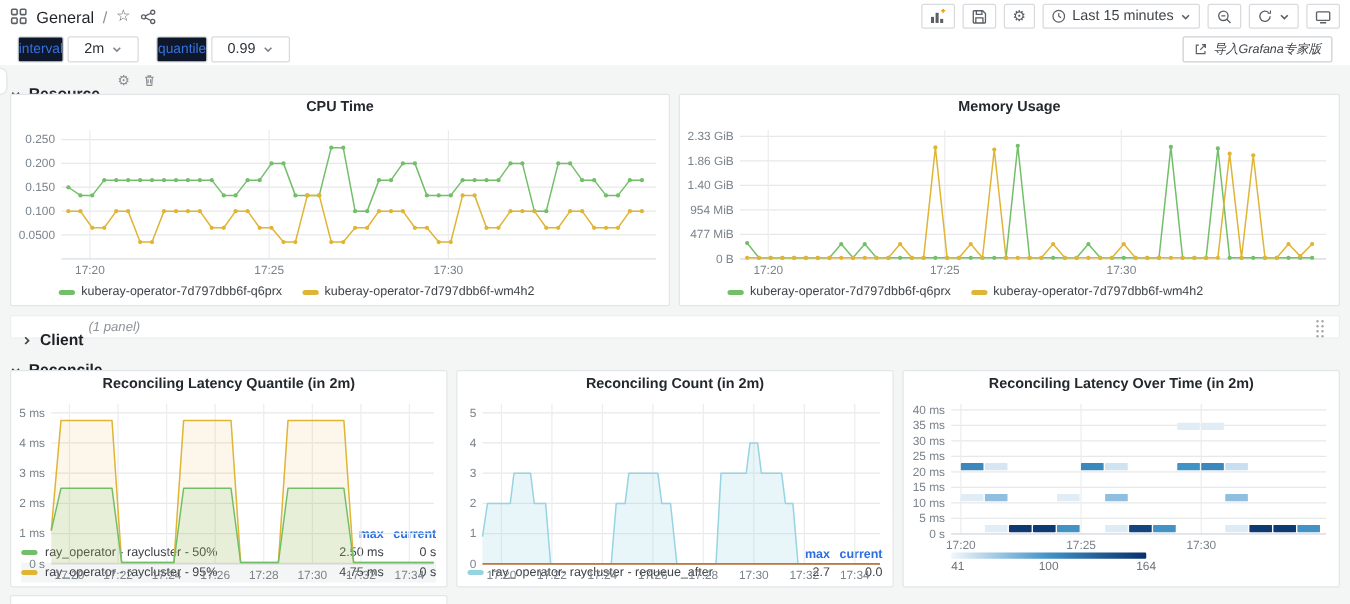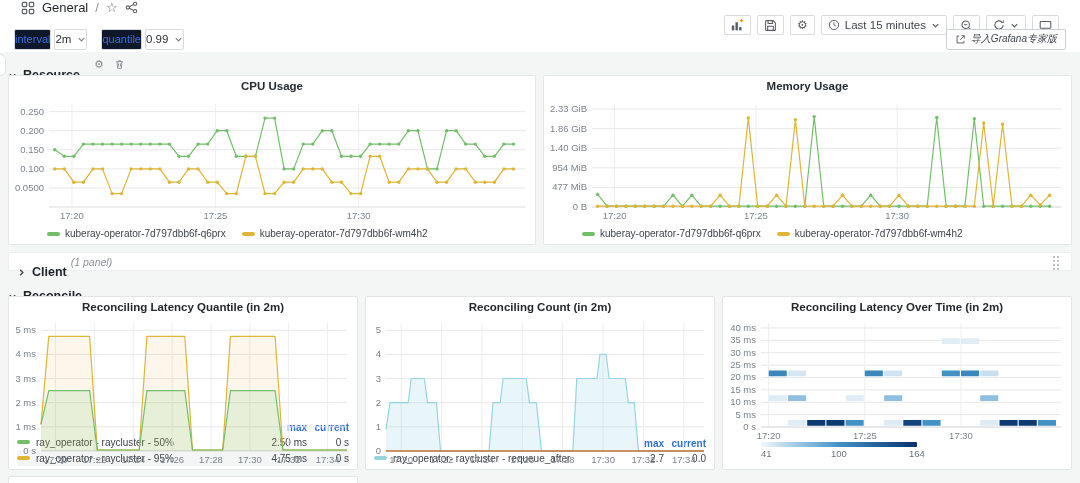--- a/index.html
+++ b/index.html
@@ -2,31 +2,31 @@
 <html><head>
 <meta charset="utf-8">
 <style>
   * { margin:0; padding:0; box-sizing:border-box; }
   html,body { width:1080px; height:483px; overflow:hidden; }
   body { font-family:"Liberation Sans","DejaVu Sans",sans-serif; background:#f4f5f5; color:#24292e; }
   .screen { position:relative; width:1080px; height:483px; }
 
   
   .topzone { position:absolute; top:0; left:0; right:0; height:52px; background:#ffffff; }
-  .topbar { display:flex; align-items:flex-start; height:26px; padding:0 21px;flex-direction:column; }
+  .topbar { display:flex; align-items:center; height:26px; padding:0 8px; }
   .crumbs { display:flex; align-items:center; gap:7px; font-size:13px; color:#1f2328; }
   .crumb-sep { color:#8e9297; }
   .icon-btn { display:flex; align-items:center; justify-content:center; background:none; border:none; cursor:pointer; color:#5a5f66; }
   .tb-right { margin-left:auto; display:flex; align-items:center; gap:6px; }
   .tbtn { height:20px; display:flex; align-items:center; gap:5px; background:#fff; border:1px solid #d8dadd; border-radius:2px; padding:0 6px; font-size:11.5px; color:#41454b; cursor:pointer; }
   .tbtn svg { flex:none; }
   .submenu { display:flex; align-items:center; height:26px; padding:0 14px; }
   .var-group { display:flex; align-items:center; gap:3px; margin-right:14px; }
   .var-label { height:21px; display:flex; align-items:center; padding:0 0; background:#0f172a; border:1px solid #d8dadd; border-radius:2px; font-size:11px; color:#3871dc; font-weight:500; }
-  .var-value { height:21px; display:flex; align-items:center; gap:6px; padding:0 0; background:#fff; border:1px solid #d8dadd; border-radius:2px; font-size:11.5px; color:#2c3136; cursor:pointer; }
+  .var-value { height:21px; display:flex; align-items:center; gap:6px; padding:0 12px; background:#fff; border:1px solid #d8dadd; border-radius:2px; font-size:11.5px; color:#2c3136; cursor:pointer; }
   .import-btn { margin-left:auto; height:21px; display:flex; align-items:center; gap:5px; background:#fff; border:1px solid #cdd0d4; border-radius:2px; padding:0 8px; font-size:10px; color:#41454b; cursor:pointer;font-style:italic; }
   .sidebar-handle { position:absolute; left:-6px; top:54px; width:12px; height:22px; background:#fff; border:1px solid #e2e4e6; border-radius:11px; }
 
   
   .dash { position:absolute; top:52px; left:0; right:0; bottom:0; padding:2px 8px 0 8px; }
   .row-head { display:flex; align-items:center; gap:8px; height:21px; }
   .row-title { font-size:12.5px; font-weight:700; color:#1f2328; cursor:pointer; display:flex; align-items:center; gap:6px;margin-top:21px; }
   .row-count { font-size:10.5px; font-style:italic; color:#8e9297; margin-left:4px; }
   .row-actions { display:flex; gap:10px; margin-left:6px; }
   .prow { display:flex; gap:7px; }
@@ -184,21 +184,21 @@
         <span class="icon-btn">
           <svg width="11" height="11" viewBox="0 0 16 16" fill="none" stroke="#898e94" stroke-width="1.3">
               <path d="M3 4h10M6.5 4V2.5h3V4M4.5 4l.7 9.5h5.6l.7-9.5M6.6 6.5v4.5M9.4 6.5v4.5"></path>
             </svg>
         </span>
       </span>
     </div>
 
     <div class="prow" style="height:170px;">
       <div class="panel" style="width:528px;">
-        <div class="ptitle">CPU Usage</div>
+        <div class="ptitle">CPU Time</div>
         <div class="chart" id="chart-cpu">
             <svg width="526" height="127">
               <line x1="40" x2="516" y1="91.92592592592592" y2="91.92592592592592" stroke="#e7e8ea" stroke-width="1"></line>
               <text x="35" y="94.92592592592592" text-anchor="end" fill="#7b838c" font-size="9.5px">0.0500</text>
               <line x1="40" x2="516" y1="72.85185185185185" y2="72.85185185185185" stroke="#e7e8ea" stroke-width="1"></line>
               <text x="35" y="75.85185185185185" text-anchor="end" fill="#7b838c" font-size="9.5px">0.100</text>
               <line x1="40" x2="516" y1="53.777777777777786" y2="53.777777777777786" stroke="#e7e8ea" stroke-width="1"></line>
               <text x="35" y="56.777777777777786" text-anchor="end" fill="#7b838c" font-size="9.5px">0.150</text>
               <line x1="40" x2="516" y1="34.70370370370371" y2="34.70370370370371" stroke="#e7e8ea" stroke-width="1"></line>
               <text x="35" y="37.70370370370371" text-anchor="end" fill="#7b838c" font-size="9.5px">0.200</text>

